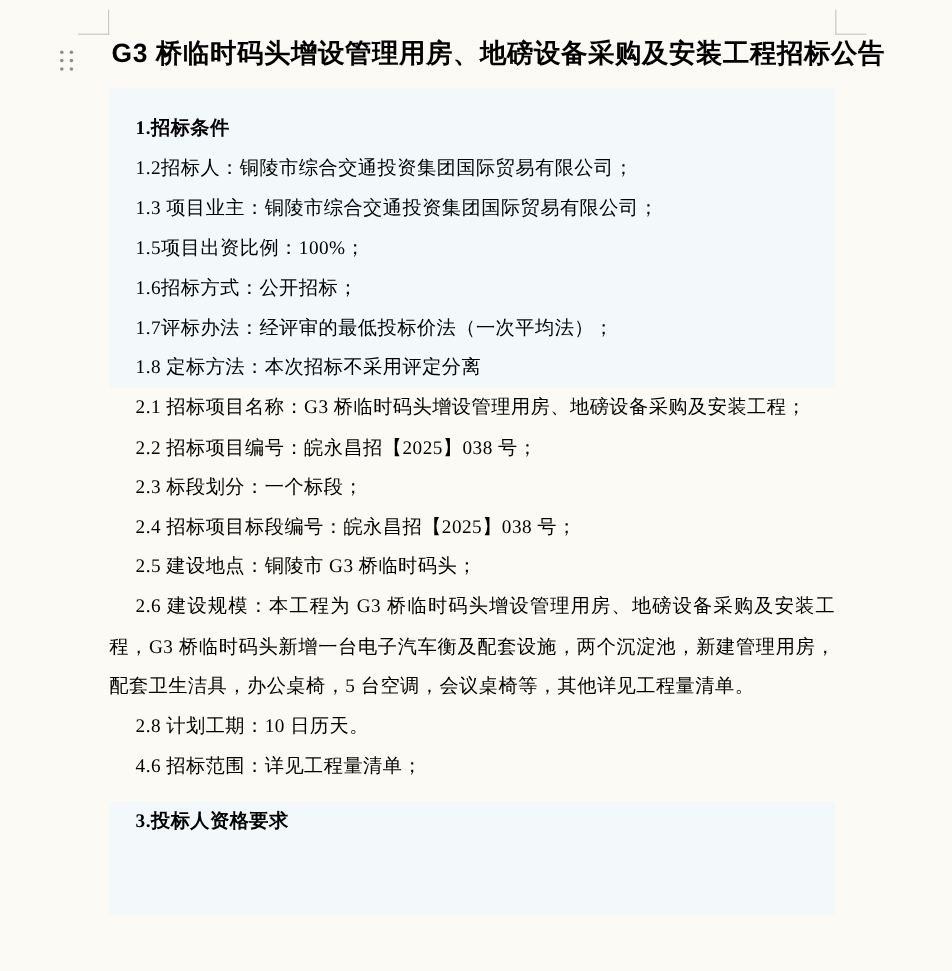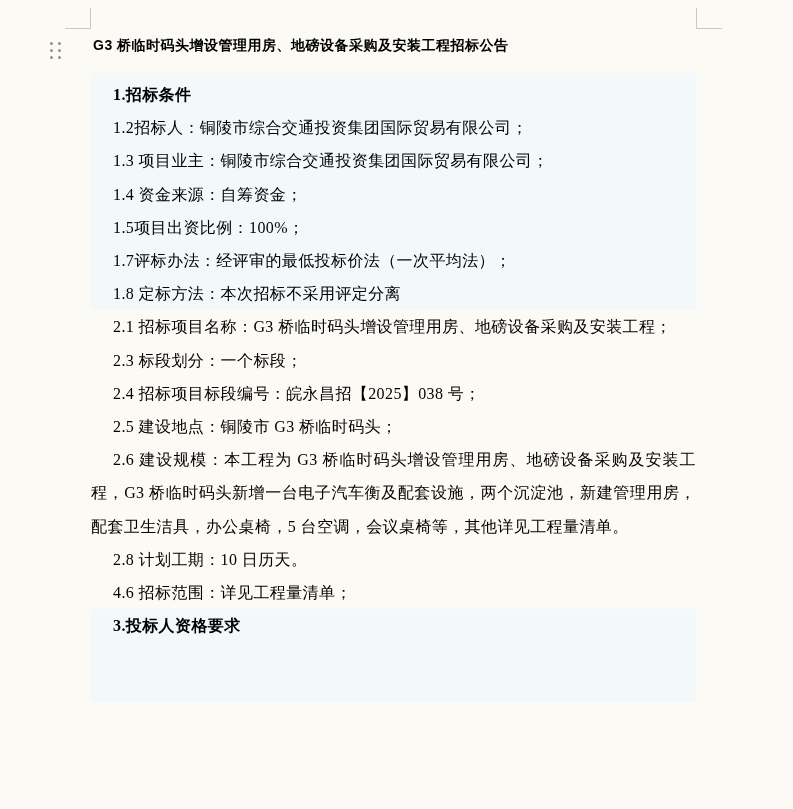--- a/index.html
+++ b/index.html
@@ -28,39 +28,39 @@
     column-gap: 5px; row-gap: 4px;
     cursor: grab;
   }
   .drag-handle i { width: 3px; height: 3px; background: #8f8f8f; border-radius: 50%; }
 
   .doc-title {
     position: absolute; left: 93px; top: 30px;
     width: 660px;
     font-family: "Liberation Sans", "DejaVu Sans", sans-serif;
     font-weight: bold;
-    font-size: 14px;
+    font-size: 22px;
     line-height: 30px;
     letter-spacing: 0.5px;
     white-space: nowrap;
   }
 
   .doc-body {
     position: absolute; left: 91px; top: 73px;
     width: 605px;
   }
   .doc-body p {
     margin: 0;
     font-size: 16px;
     line-height: 33.2px;
     text-indent: 22px;
     text-align: justify;
     letter-spacing: 0.4px;
   }
-  .doc-body p.h { font-weight: bold; }
+  .doc-body p.h { font-weight: bold; margin-top: 13px; }
 
   .hl { background: #f3f9fb; }
   .block-1 { padding-top: 5px; }
   .block-3 { padding-bottom: 60px; } 
 </style>
 </head>
 <body>
 
 <div class="corner left"></div>
 <div class="corner right"></div>
@@ -75,28 +75,29 @@
 </div>
 
 <div class="doc-title">G3 桥临时码头增设管理用房、地磅设备采购及安装工程招标公告</div>
 
 <div class="doc-body">
 
   <div class="hl block-1">
     <p class="h">1.招标条件</p>
     <p>1.2招标人：铜陵市综合交通投资集团国际贸易有限公司；</p>
     <p>1.3 项目业主：铜陵市综合交通投资集团国际贸易有限公司；</p>
-    <p>1.4 资金来源：自筹资金；</p>
     <p>1.5项目出资比例：100%；</p>
+    <p>1.6招标方式：公开招标；</p>
     <p>1.7评标办法：经评审的最低投标价法（一次平均法）；</p>
     <p>1.8 定标方法：本次招标不采用评定分离</p>
   </div>
 
   <div class="plain-block">
     <p>2.1 招标项目名称：G3 桥临时码头增设管理用房、地磅设备采购及安装工程；</p>
+    <p>2.2 招标项目编号：皖永昌招【2025】038 号；</p>
     <p>2.3 标段划分：一个标段；</p>
     <p>2.4 招标项目标段编号：皖永昌招【2025】038 号；</p>
     <p>2.5 建设地点：铜陵市 G3 桥临时码头；</p>
     <p>2.6 建设规模：本工程为 G3 桥临时码头增设管理用房、地磅设备采购及安装工程，G3 桥临时码头新增一台电子汽车衡及配套设施，两个沉淀池，新建管理用房，配套卫生洁具，办公桌椅，5 台空调，会议桌椅等，其他详见工程量清单。</p>
     <p>2.8 计划工期：10 日历天。</p>
     <p>4.6 招标范围：详见工程量清单；</p>
   </div>
 
   <div class="hl block-3">
     <p class="h">3.投标人资格要求</p>

